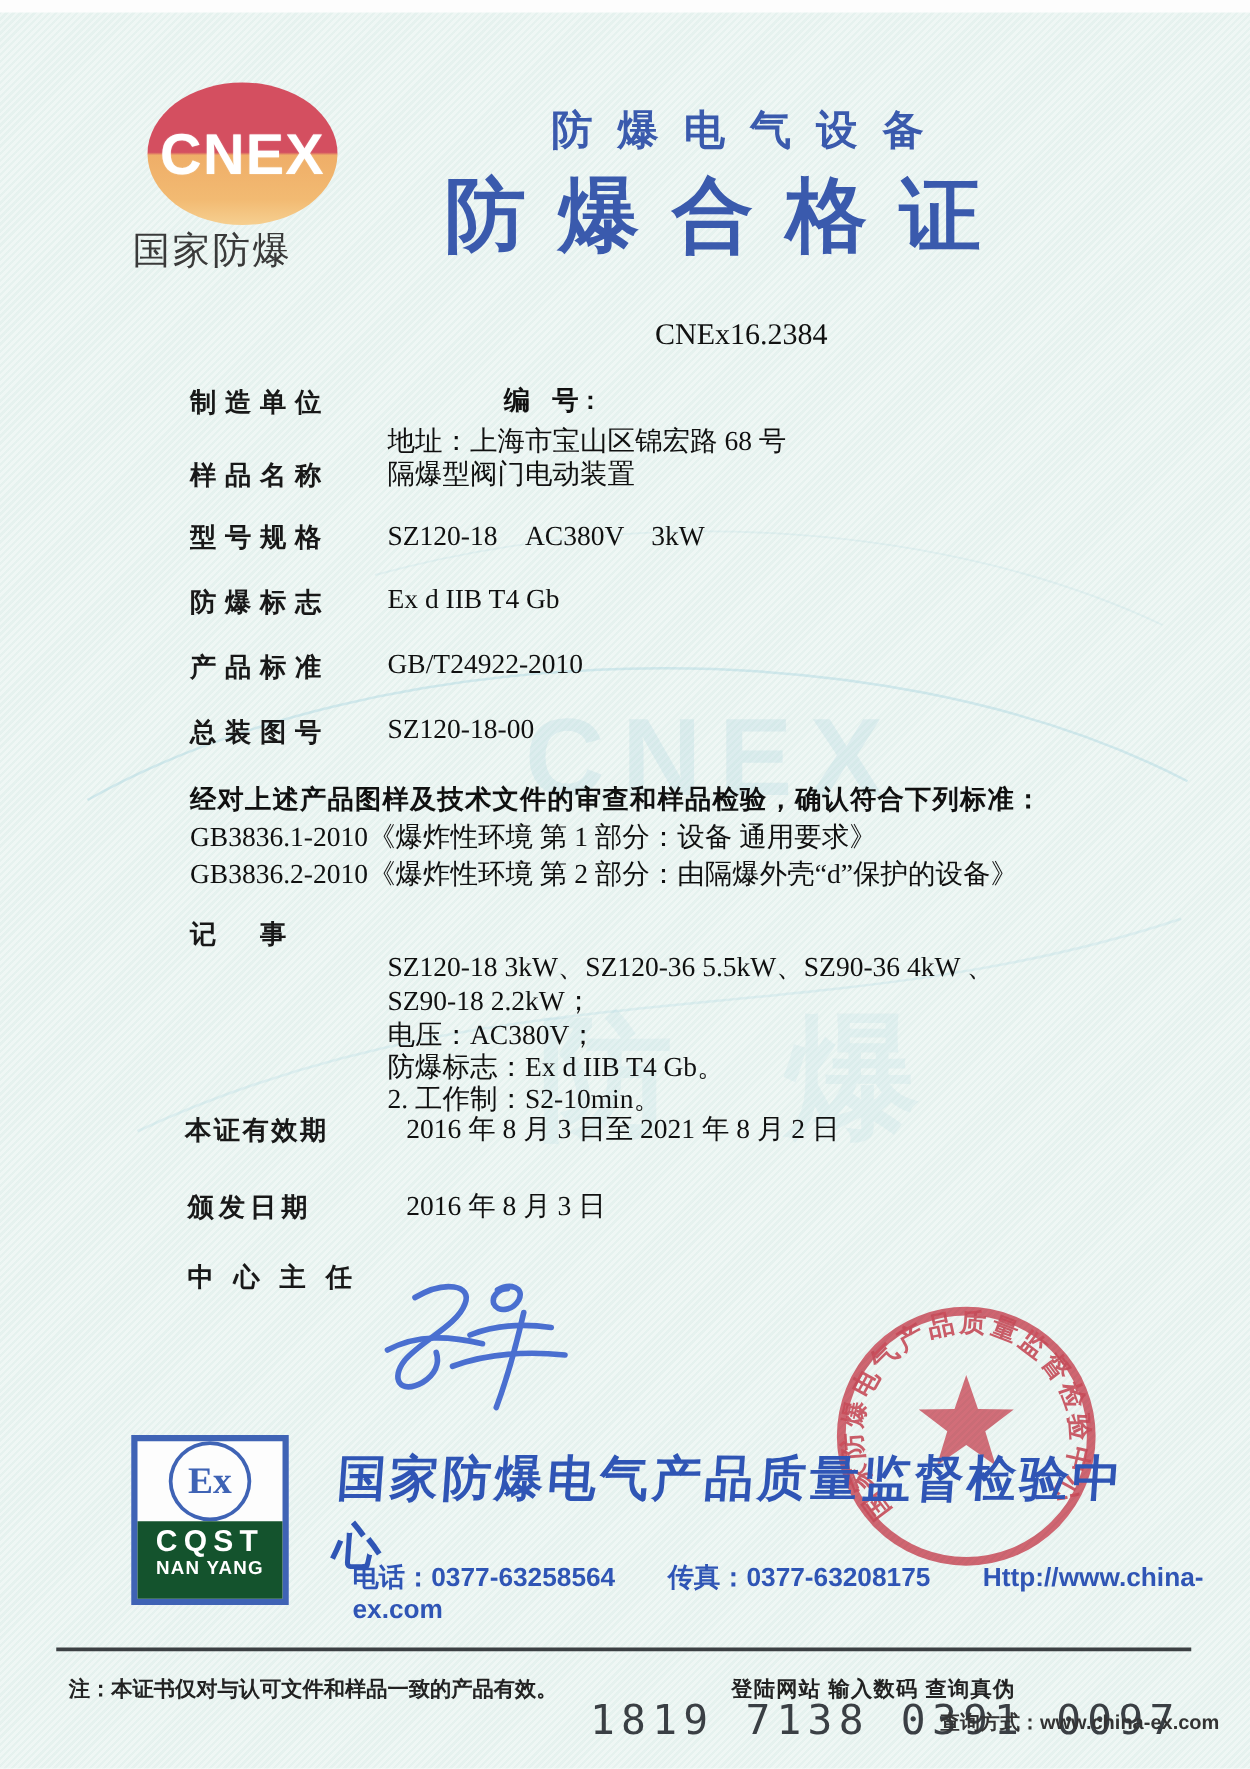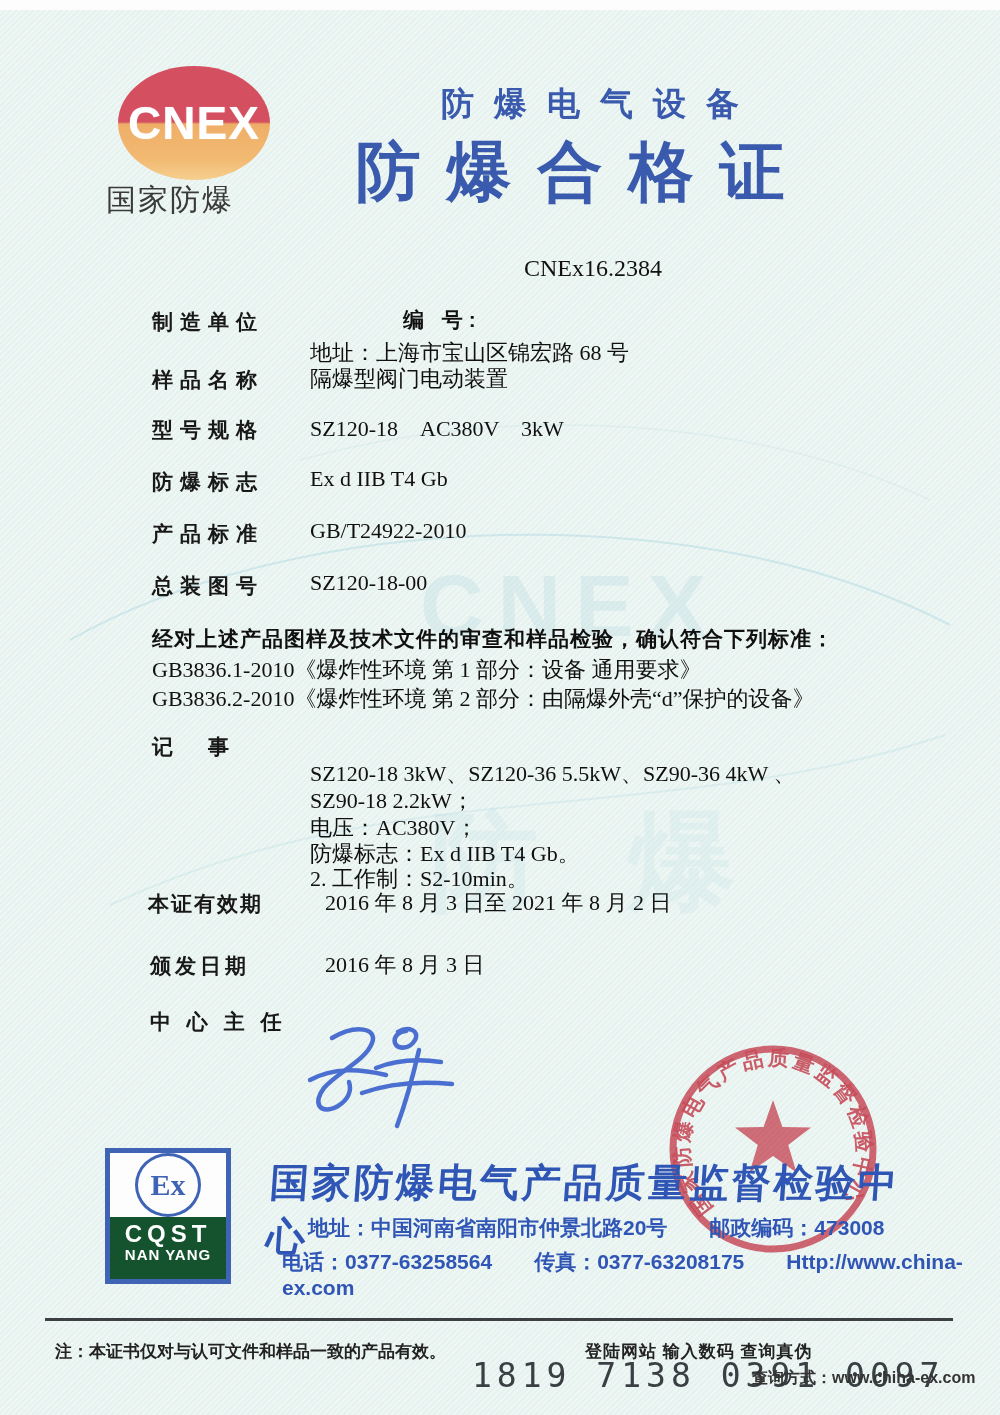--- a/index.html
+++ b/index.html
@@ -155,21 +155,20 @@
         <span>Ex</span>
       </div>
     </div>
     <div class="cqst-bottom">
       <div class="l1">CQST</div>
       <div class="l2">NAN YANG</div>
     </div>
   </div>
 
   <div class="abs issuer-name">国家防爆电气产品质量监督检验中心</div>
-  <div class="abs issuer-addr">地址：中国河南省南阳市仲景北路20号　　邮政编码：473008</div>
   <div class="abs issuer-phone">电话：0377-63258564　　传真：0377-63208175　　Http://www.china-ex.com</div>
 
   <div class="abs sep-line"></div>
 
   <div class="abs foot-note">注：本证书仅对与认可文件和样品一致的产品有效。</div>
   <div class="abs foot-verify">登陆网站 输入数码 查询真伪</div>
   <div class="abs foot-code">1819 7138 0391 0097</div>
   <div class="abs foot-query">查询方式：www.china-ex.com</div>
 
 </div>

